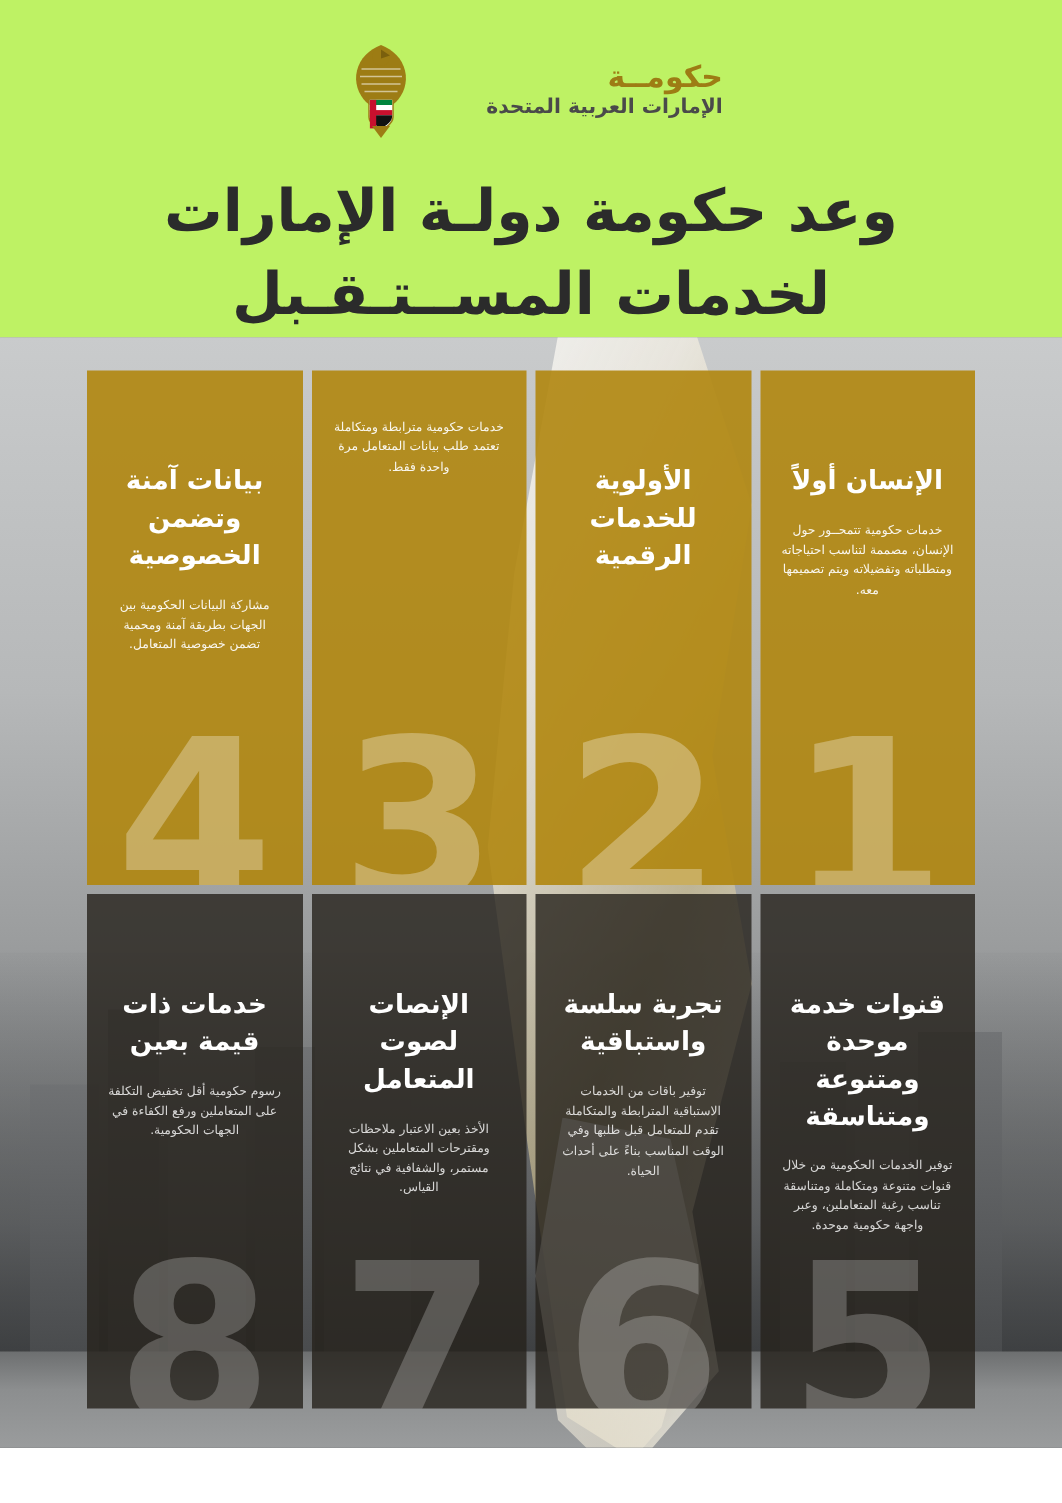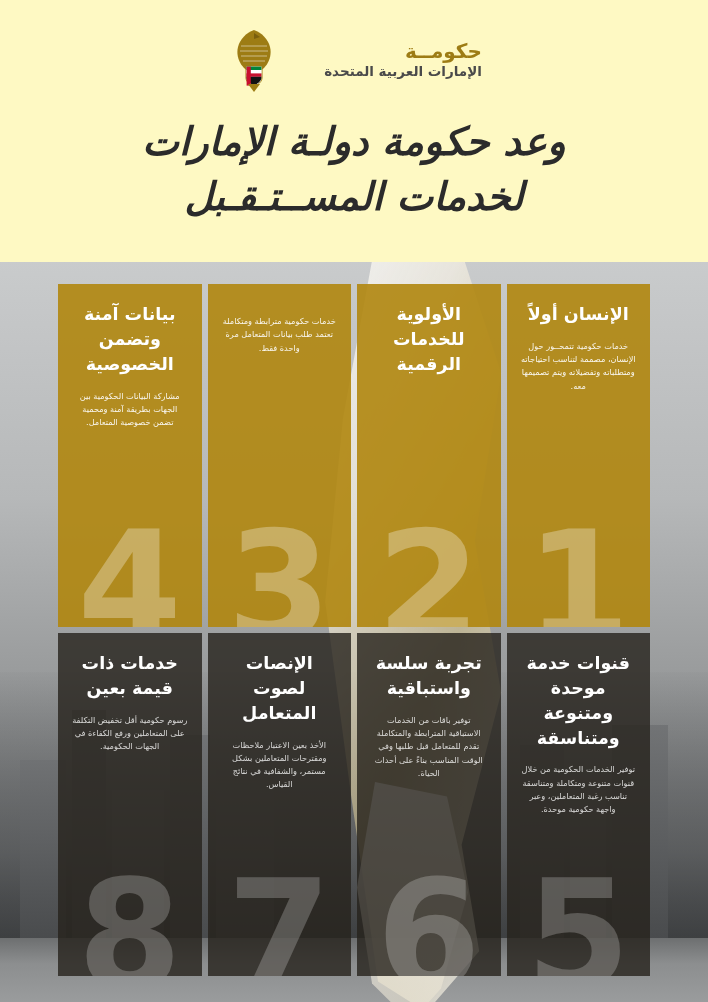--- a/index.html
+++ b/index.html
@@ -10,22 +10,22 @@
     width: 708px;
     height: 1002px;
     background: #ffffff;
     font-family: "DejaVu Sans", "Liberation Sans", sans-serif;
     overflow: hidden;
     position: relative;
   }
 
   
   .header {
-    height: 262px;
-    background: #fef9c3;
+    height: 225px;
+    background: #bef264;
     position: relative;
   }
   .emblem-row {
     display: flex;
     flex-direction: row;
     align-items: center;
     justify-content: center;
     gap: 10px;
     padding-top: 26px;
   }
@@ -55,21 +55,20 @@
 
   .main-title {
     margin-top: 22px;
     text-align: center;
     color: #2b2b2b;
     font-weight: bold;
     font-size: 39px;
     line-height: 1.42;
     letter-spacing: 0px;
     padding: 0 40px;
-    font-style: italic;
   }
   .main-title .ln { display: block; white-space: nowrap; }
 
   
   .poster {
     position: relative;
     width: 708px;
     height: 740px;
     overflow: hidden;
     background: #8f9295;
@@ -145,20 +144,21 @@
   .card.gold { background: rgba(176,134,14,0.90); }
   .card.dark { background: rgba(38,34,28,0.80); }
 
   .card-title {
     color: #ffffff;
     font-weight: bold;
     font-size: 17.5px;
     line-height: 1.42;
     position: relative;
     z-index: 3;
+    margin-top: 44px;
   }
   .card-desc {
     margin-top: 13px;
     color: rgba(255,255,255,0.92);
     font-size: 8.2px;
     line-height: 1.62;
     position: relative;
     z-index: 3;
     text-align: center;
   }

